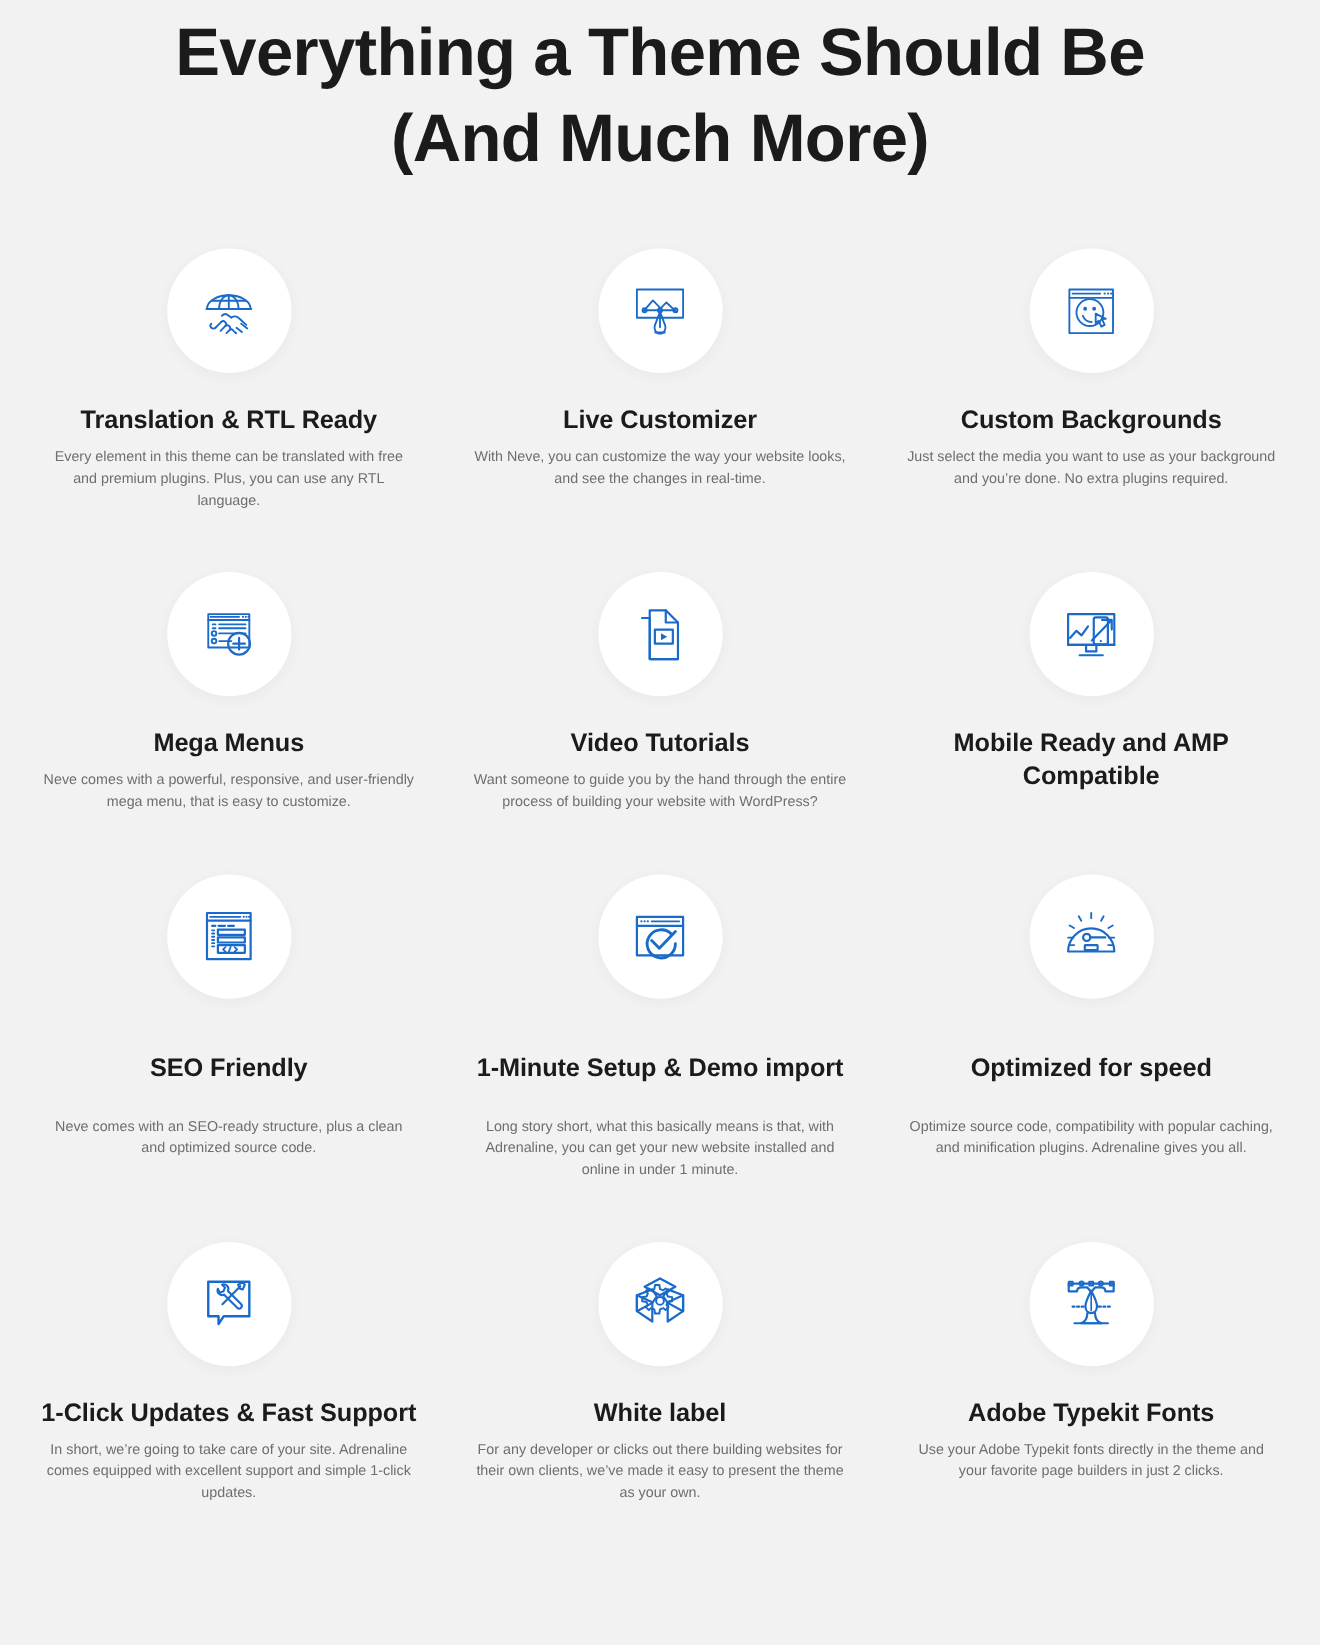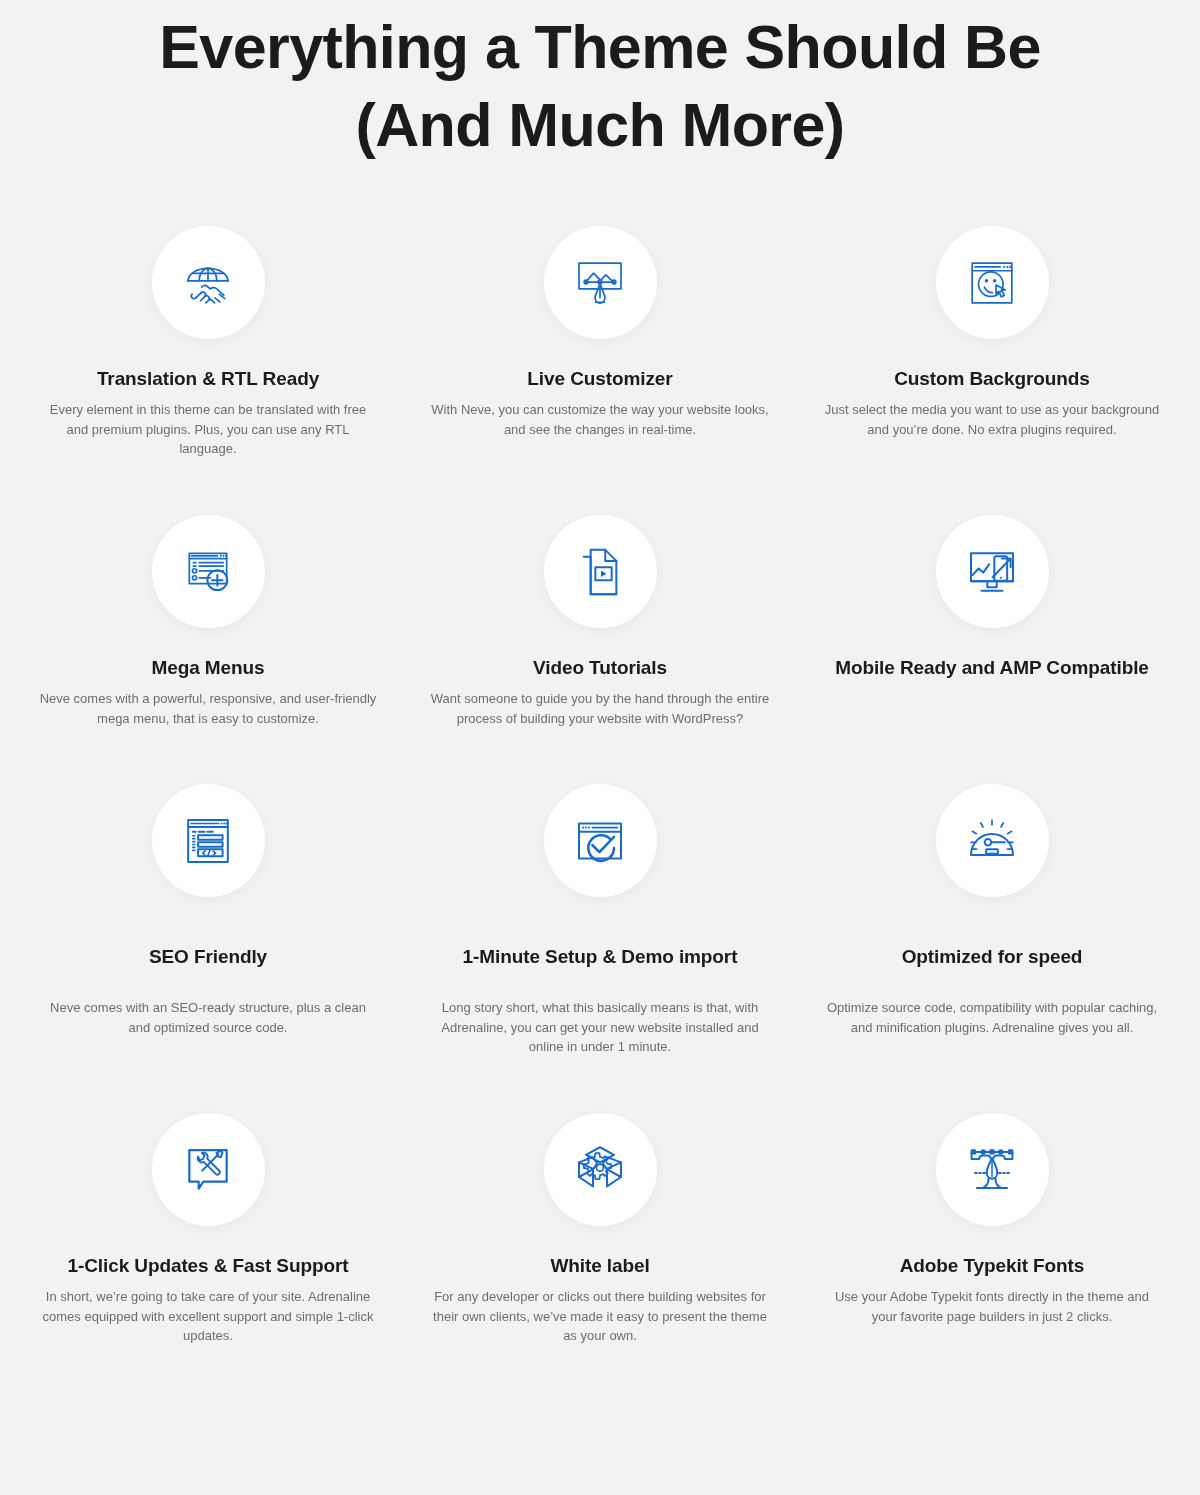--- a/index.html
+++ b/index.html
@@ -87,21 +87,21 @@
     stroke-linejoin: round;
     vector-effect: non-scaling-stroke;
   }
   .icon-circle svg .solid {
     fill: #1a6bc9;
     stroke: none;
   }
 
   .feature-title {
     margin: 28px 0 0 0;
-    font-size: 19px;
+    font-size: 23px;
     line-height: 1.3;
     font-weight: 700;
     color: #1b1b1b;
     letter-spacing: -0.1px;
   }
   .feature-desc {
     margin: 8px 0 0 0;
     font-size: 13px;
     line-height: 1.52;
     color: #6e6e6e;

